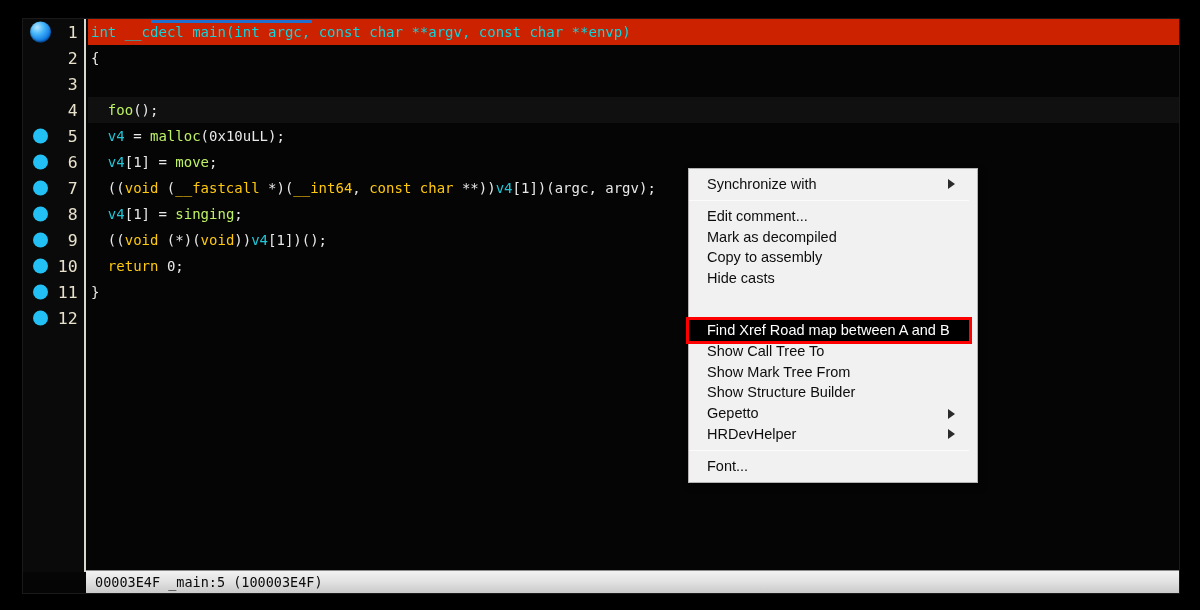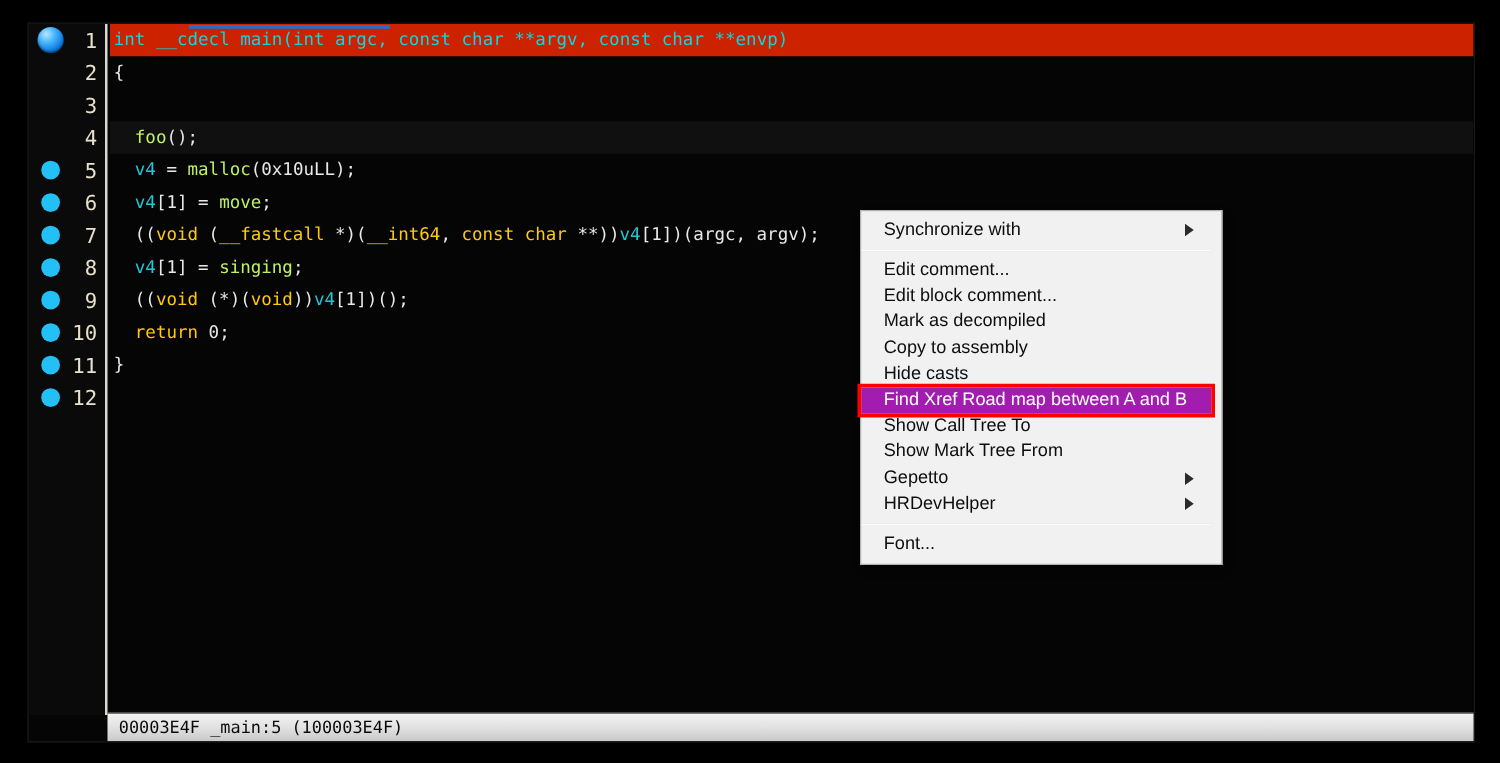--- a/index.html
+++ b/index.html
@@ -156,25 +156,26 @@
   .mi {
     position: relative;
     height: 20.8px;
     line-height: 20.8px;
     padding: 0 26px 0 18px;
     font-size: 14.5px;
     color: #0d0d0d;
     white-space: nowrap;
   }
   .mi.sel {
-    background: #a21caf;
+    background: #000000;
     color: #ffffff;
     outline: 3px solid #ff0000;
     outline-offset: 0px;
     z-index: 5;
+    margin-top: 31px;
   }
   .mi .arrow {
     position: absolute;
     right: 14px;
     top: 50%;
     transform: translateY(-50%);
     width: 0; height: 0;
     border-left: 7px solid #2b2b2b;
     border-top: 5px solid transparent;
     border-bottom: 5px solid transparent;
@@ -258,27 +259,27 @@
       </div>
 
     <div class="statusbar">
       <span>00003E4F _main:5 (100003E4F)</span>
     </div>
 
     <div class="ctxmenu" id="ctxmenu">
         <div class="mi"><span>Synchronize with</span><span class="arrow"></span></div>
         <div class="msep"></div>
         <div class="mi"><span>Edit comment...</span></div>
-        <div class="mi"><span>Edit block comment...</span></div>
         <div class="mi"><span>Mark as decompiled</span></div>
         <div class="mi"><span>Copy to assembly</span></div>
         <div class="mi"><span>Hide casts</span></div>
         <div class="mi sel"><span>Find Xref Road map between A and B</span></div>
         <div class="mi"><span>Show Call Tree To</span></div>
         <div class="mi"><span>Show Mark Tree From</span></div>
+        <div class="mi"><span>Show Structure Builder</span></div>
         <div class="mi"><span>Gepetto</span><span class="arrow"></span></div>
         <div class="mi"><span>HRDevHelper</span><span class="arrow"></span></div>
         <div class="msep"></div>
         <div class="mi"><span>Font...</span></div>
       </div>
 
   </div>
 </div>
 
 </body></html>

